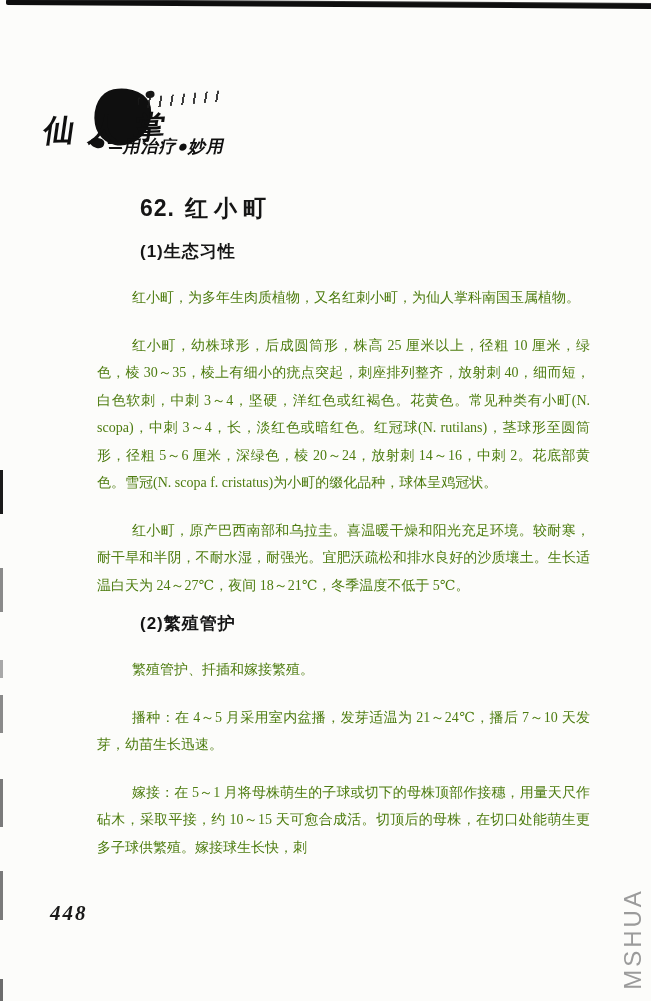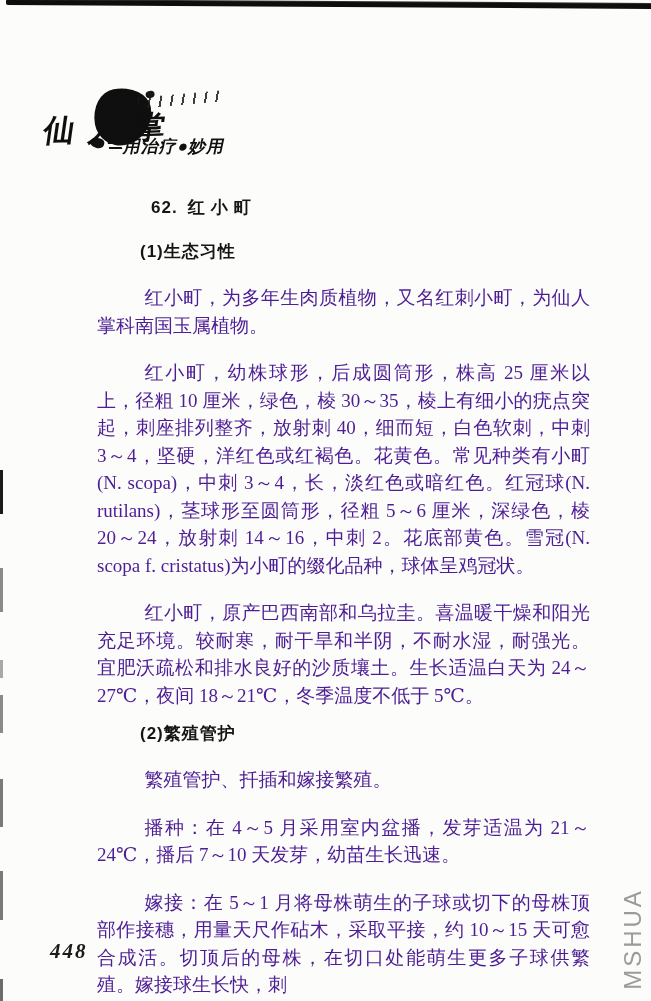--- a/index.html
+++ b/index.html
@@ -71,45 +71,45 @@
     width: 13px; height: 2px; background: #101010;
     box-shadow: 0 5px 0 #101010;
     transform: skewX(25deg);
   }
 
   
   .content {
     position: absolute; left: 97px; top: 193px; width: 493px;
   }
   .sec-heading {
-    margin: 0 0 17px 54px;
+    margin: 0 0 17px 43px;
     font-family: "Liberation Sans", "DejaVu Sans", sans-serif;
-    font-size: 17px; font-weight: 700; line-height: 30px;
+    font-size: 23px; font-weight: 700; line-height: 30px;
     color: #151515;
   }
   .sec-heading .sec-num { letter-spacing: 1px; margin-right: 10px; }
   .sec-heading .sec-title { letter-spacing: 6px; }
   .sub-heading {
     margin: 0 0 6px 43px;
     font-family: "Liberation Sans", "DejaVu Sans", sans-serif;
     font-size: 17px; font-weight: 700; line-height: 24px;
     letter-spacing: 1px; color: #151515;
   }
   .sub-heading.second { margin-top: 13px; }
   .content p {
-    font-size: 19px; line-height: 27.5px;
+    font-size: 14px; line-height: 27.5px;
     text-align: justify;
     text-indent: 2.5em;
-    color: #4c1d95;
+    color: #4d7c0f;
     margin-top: 20px;
   }
 
   
   .page-number {
-    position: absolute; left: 50px; top: 939px;
+    position: absolute; left: 50px; top: 901px;
     font-size: 21px; font-style: italic; font-weight: 600;
     letter-spacing: 2px; color: #1a1a1a;
   }
   .watermark {
     position: absolute; left: 578px; top: 925px;
     width: 110px; height: 28px;
     transform: rotate(-90deg);
     font-family: "Liberation Sans", "DejaVu Sans", sans-serif;
     font-size: 24px; letter-spacing: 3px;
     color: #9b9b9b;

